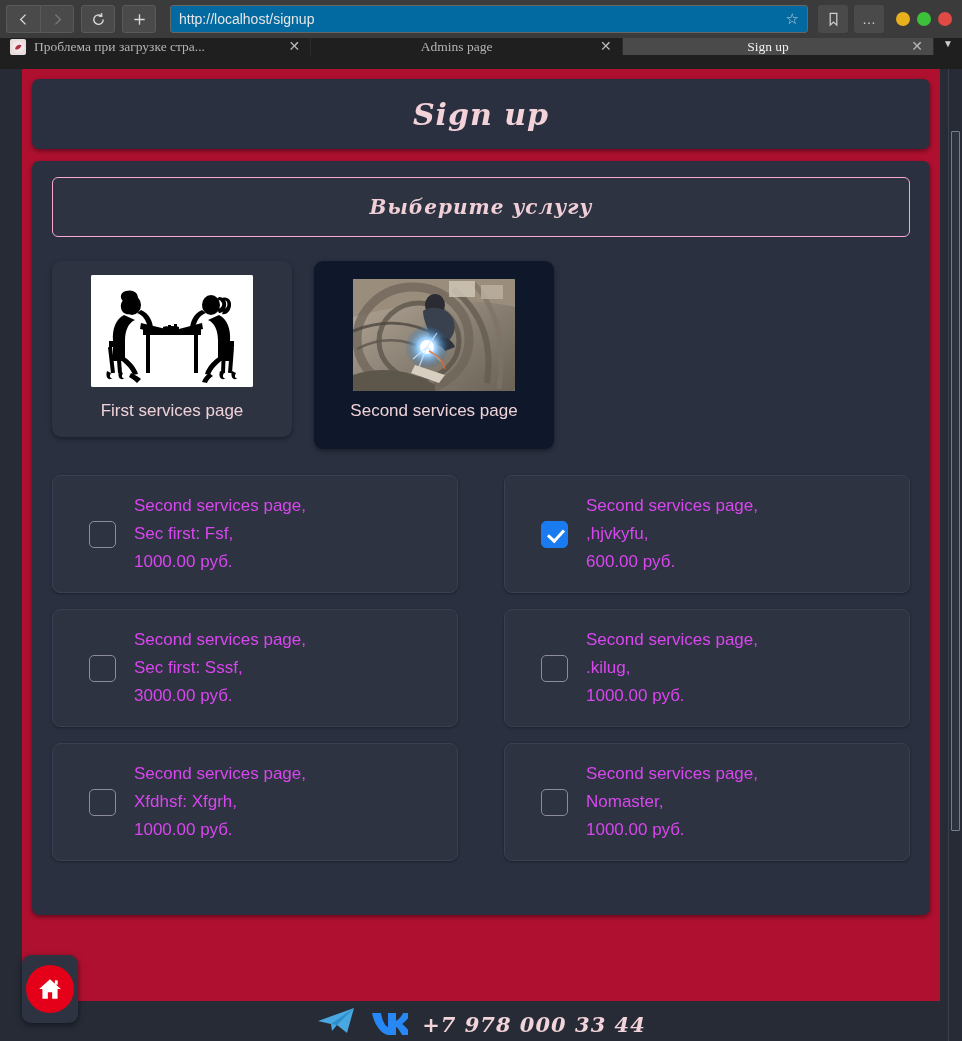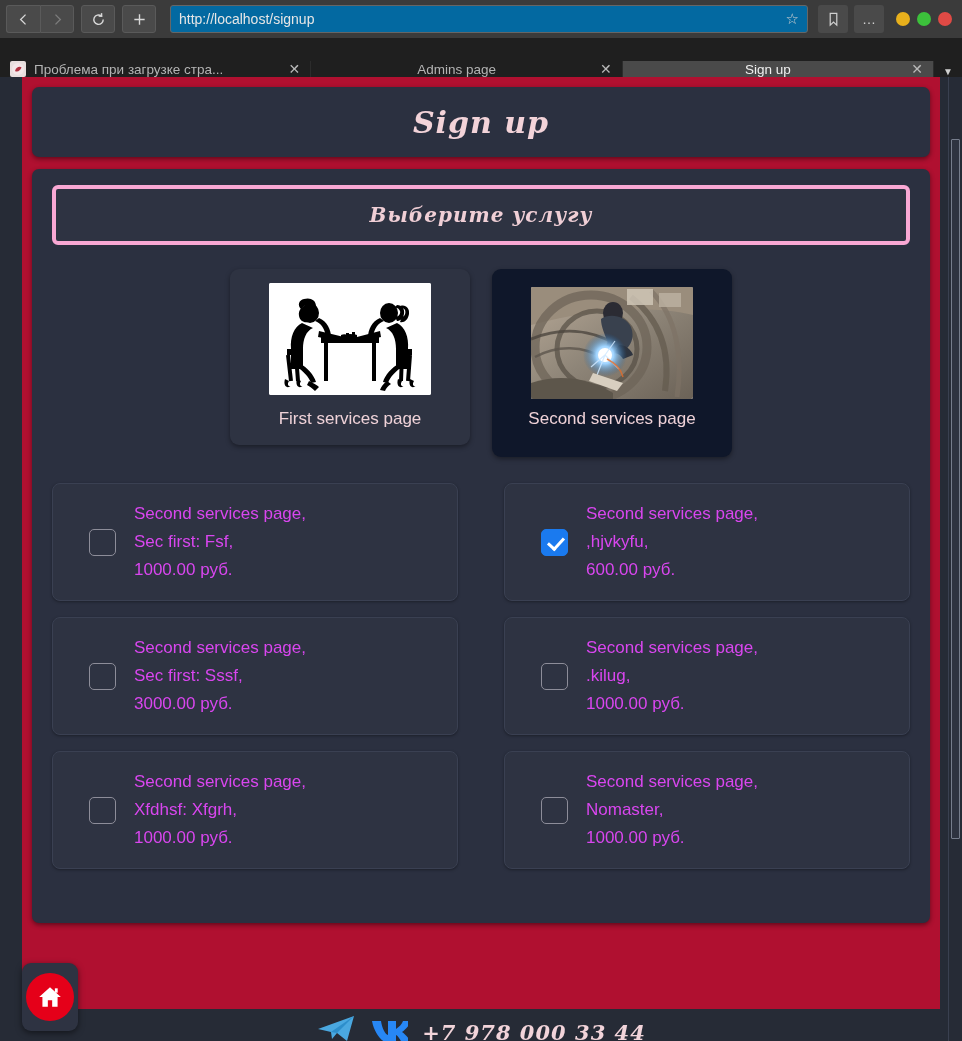--- a/index.html
+++ b/index.html
@@ -66,24 +66,25 @@
     border-radius: 3px;
     display: flex; align-items: center; justify-content: center;
     color: #d0d0d0; font-size: 14px;
     cursor: pointer;
   }
   .win-dots { display: flex; gap: 7px; margin-left: 6px; margin-right: 4px; }
   .win-dot { width: 14px; height: 14px; border-radius: 50%; cursor: pointer; }
 
   
   #tabstrip {
-    height: 39px;
-    display: flex;
-    align-items: flex-end;
+    height: 31px;
+    display: flex;
+    align-items: flex-start;
     background: #1f1f1f;
+    font-family: Liberation Serif, serif;
   }
   .tab {
     flex: 1;
     display: flex;
     align-items: center;
     padding: 0 10px;
     font-size: 13.5px;
     color: #b4b4b4;
     border-right: 1px solid #2c2c2c;
     min-width: 0;
@@ -186,35 +187,35 @@
     font-size: 30px;
     color: #f3d3d9;
   }
 
   #body-panel {
     padding: 16px 20px 24px 20px;
   }
 
   #subtitle-panel {
     background: #2e3342;
-    border: 4px solid #f9a8d4;
+    border: 1px solid #f9a8d4;
     border-radius: 6px;
     height: 60px;
     display: flex; align-items: center; justify-content: center;
     margin-bottom: 24px;
   }
   #page-subtitle {
     font-size: 20px;
     color: #f0cfd6;
   }
 
   
   #category-row {
     display: flex;
-    justify-content: center;
+    justify-content: flex-start;
     gap: 22px;
     align-items: flex-start;
     margin-bottom: 26px;
   }
   .cat-card {
     width: 240px;
     border-radius: 9px;
     background: #2e3342;
     padding: 14px 10px 16px 10px;
     text-align: center;

